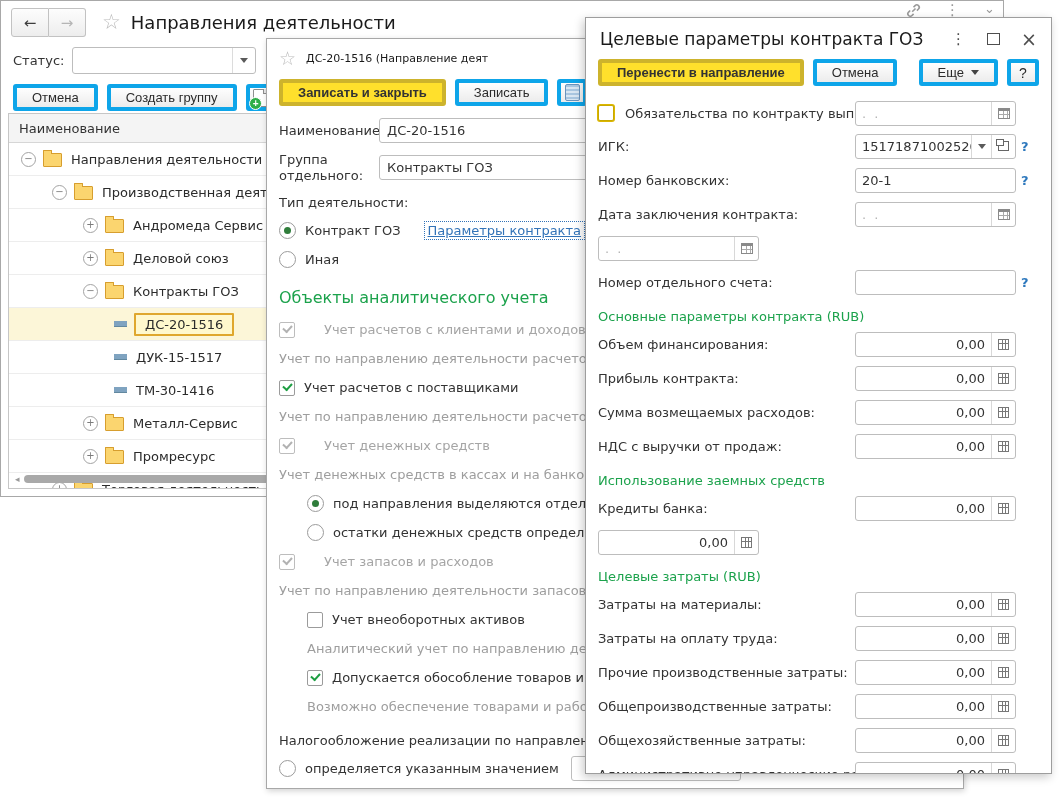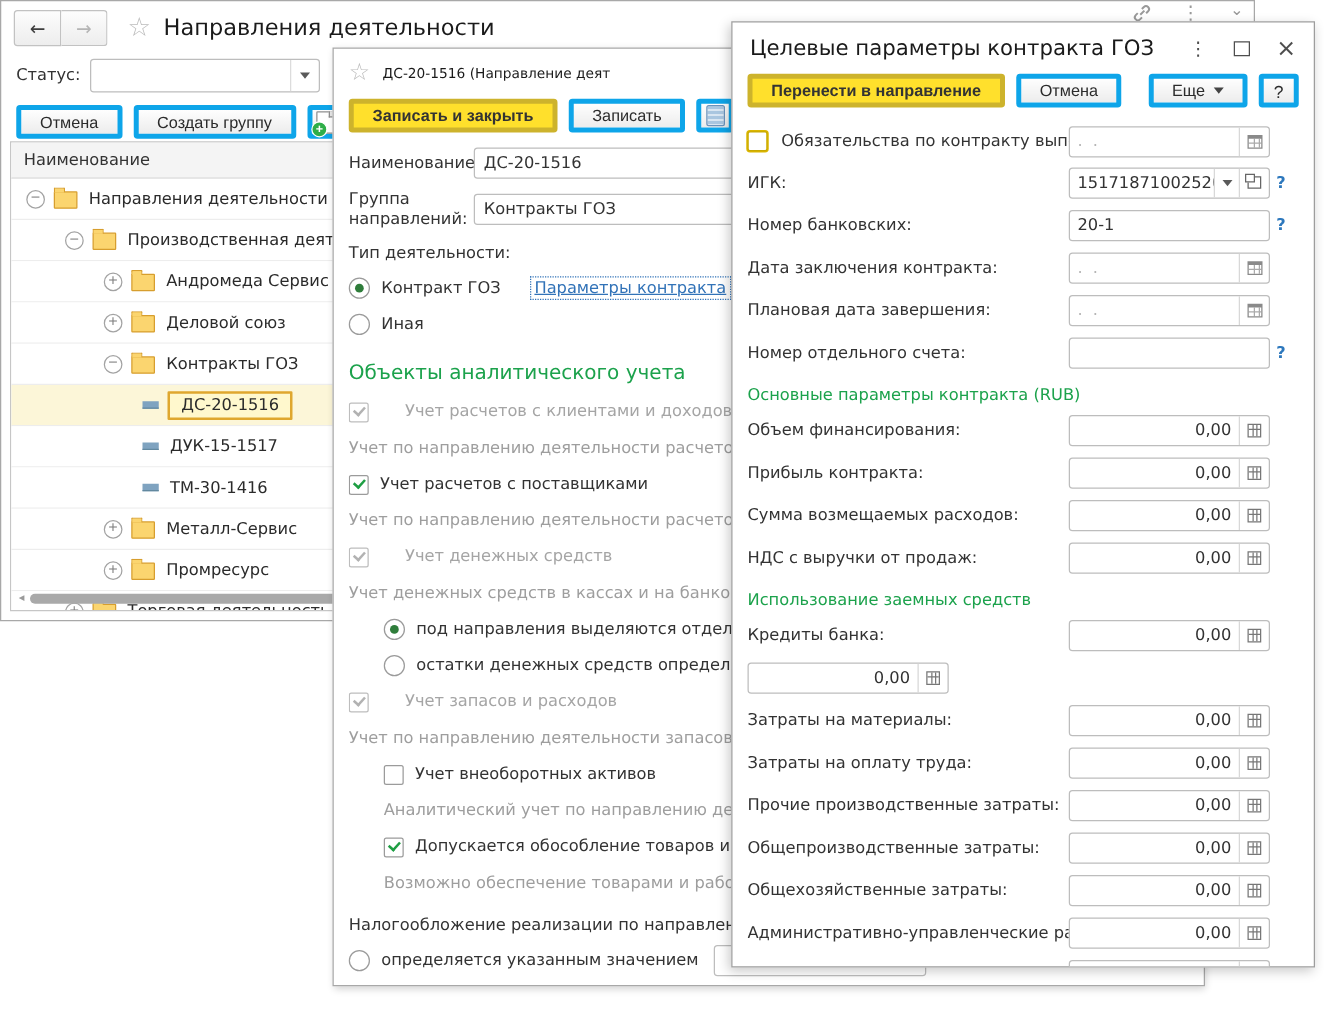--- a/index.html
+++ b/index.html
@@ -246,21 +246,21 @@
         </button>
     </div>
 
     <div class="formrow">
       <span class="flabel">Наименование:</span>
       <span class="tinput w330">
           <span>ДС-20-1516</span>
         </span>
     </div>
     <div class="formrow">
-      <span class="flabel">Группа направлений:</span>
+      <span class="flabel">Группа отдельного:</span>
       <span class="tinput w330">
           <span>Контракты ГОЗ</span>
         </span>
     </div>
 
     <div class="sect-label">Тип деятельности:</div>
     <div class="radio-row">
       <span class="radio on"></span>
       <span>Контракт ГОЗ</span>
       <span class="link">Параметры контракта</span>
@@ -395,21 +395,20 @@
         <span class="lab">Дата заключения контракта:</span>
         <span class="fld">
           <span class="val ph">. .</span>
           <span class="fbtn">
             <span class="cal-ic"></span>
           </span>
         </span>
         <span class="helpcol"></span>
       </div>
       <div class="frow">
-        <span class="lab">Плановая дата завершения:</span>
         <span class="fld">
           <span class="val ph">. .</span>
           <span class="fbtn">
             <span class="cal-ic"></span>
           </span>
         </span>
         <span class="helpcol"></span>
       </div>
       <div class="frow">
         <span class="lab">Номер отдельного счета:</span>
@@ -476,20 +475,23 @@
       </div>
       <div class="frow">
         <span class="fld">
           <span class="val num">0,00</span>
           <span class="fbtn">
             <span class="calc-ic"></span>
           </span>
         </span>
         <span class="helpcol"></span>
       </div>
+      <div class="fsec">
+        <span class="green-h">Целевые затраты (RUB)</span>
+      </div>
       <div class="frow">
         <span class="lab">Затраты на материалы:</span>
         <span class="fld">
           <span class="val num">0,00</span>
           <span class="fbtn">
             <span class="calc-ic"></span>
           </span>
         </span>
         <span class="helpcol"></span>
       </div>

